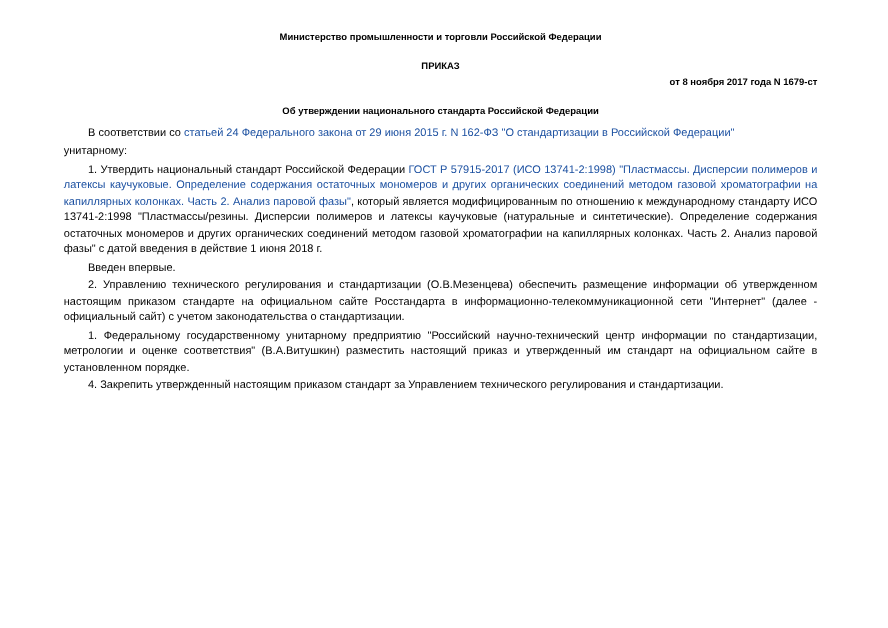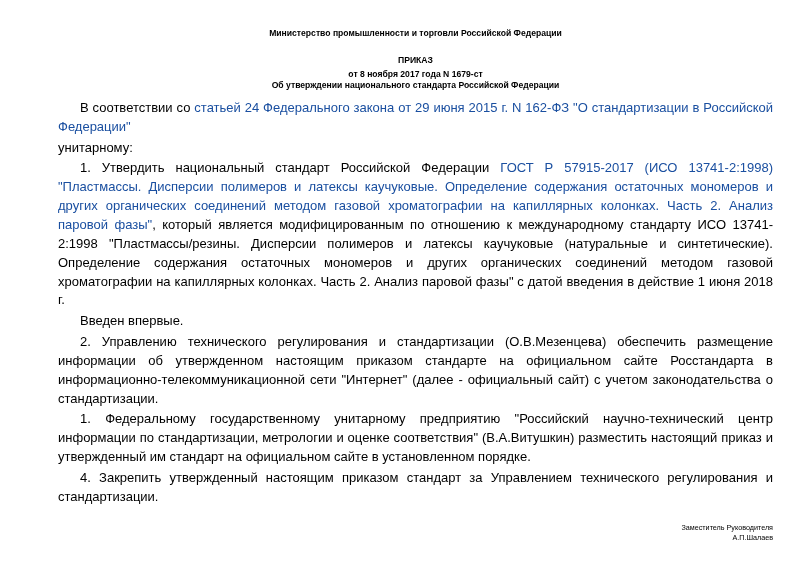--- a/index.html
+++ b/index.html
@@ -11,45 +11,47 @@
     width: 807px;
     height: 571px;
     font-family: "Liberation Sans", sans-serif;
     color: #000000;
     overflow: hidden;
   }
   .page {
     width: 807px;
     height: 571px;
     box-sizing: border-box;
-    padding: 28px 34px 0 58px;
+    padding: 28px 64px 0 58px;
     position: relative;
   }
   .hdr {
     text-align: center;
     font-weight: bold;
     font-size: 8.6px;
     line-height: 1.25;
   }
   .hdr-ministry {
     margin-bottom: 16px;
   }
   .hdr-agency {
     margin-bottom: 16px;
   }
   .hdr-prikaz {
     margin-bottom: 4px;
   }
   .hdr-date {
+    margin-bottom: 16px;
+    text-align: right;
   }
   .hdr-title {
     margin-bottom: 8px;
   }
   .body-text {
-    font-size: 13px;
+    font-size: 10px;
     line-height: 1.45;
     text-align: justify;
   }
   .p {
     margin: 0 0 2px 0;
     text-align: justify;
   }
   .p-indent {
     text-indent: 22px;
   }
@@ -95,18 +97,14 @@
     <p class="p p-indent">Введен впервые.</p>
 
     <p class="p p-indent">2. Управлению технического регулирования и стандартизации (О.В.Мезенцева) обеспечить размещение информации об утвержденном настоящим приказом стандарте на официальном сайте Росстандарта в информационно-телекоммуникационной сети "Интернет" (далее - официальный сайт) с учетом законодательства о стандартизации.</p>
 
     <p class="p p-indent">1. Федеральному государственному унитарному предприятию "Российский научно-технический центр информации по стандартизации, метрологии и оценке соответствия" (В.А.Витушкин) разместить настоящий приказ и утвержденный им стандарт на официальном сайте в установленном порядке.</p>
 
     <p class="p p-indent">4. Закрепить утвержденный настоящим приказом стандарт за Управлением технического регулирования и стандартизации.</p>
 
   </div>
 
-  <div class="sig">
-    <div>Заместитель Руководителя</div>
-    <div>А.П.Шалаев</div>
-  </div>
 
 </div>
 
 </body></html>

